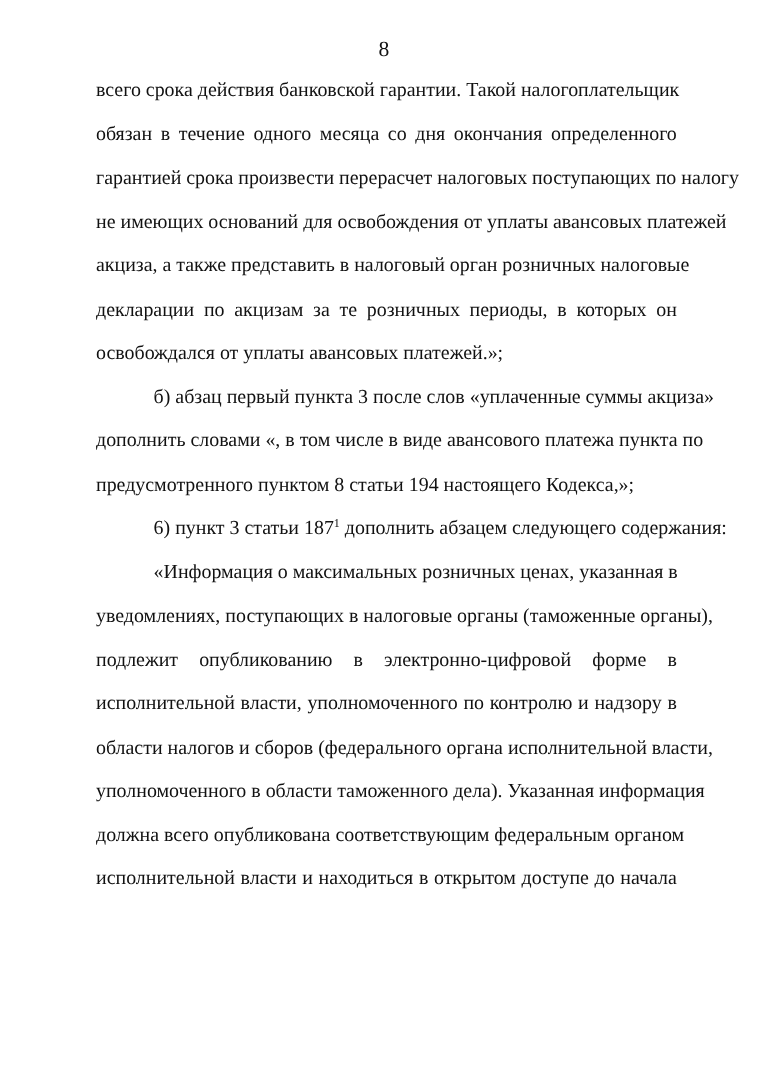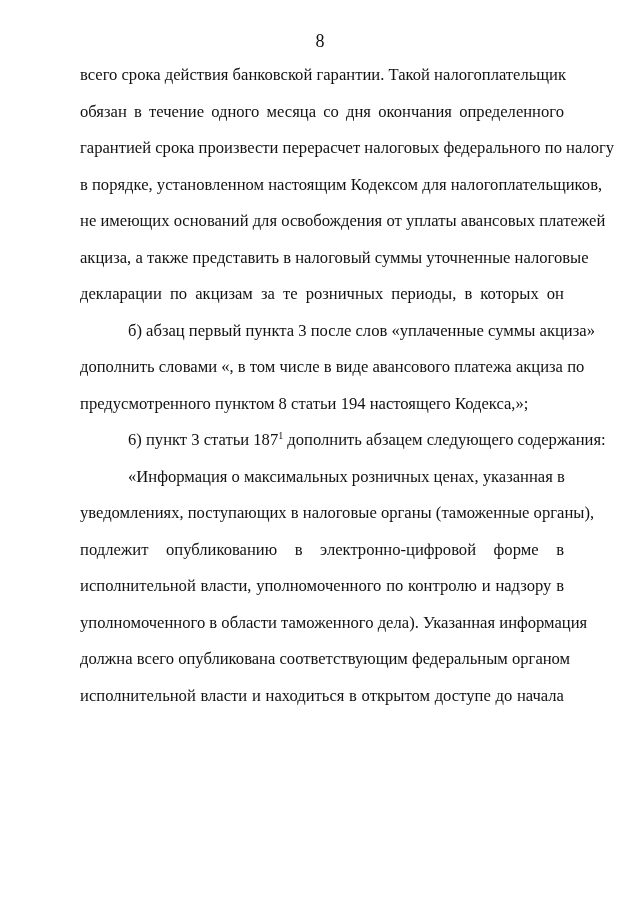--- a/index.html
+++ b/index.html
@@ -54,39 +54,40 @@
 </head>
 <body>
 
 <div class="page-number">8</div>
 
 <div class="text-body">
 
   <div>
     <div class="line">всего срока действия банковской гарантии. Такой налогоплательщик</div>
     <div class="line">обязан в течение одного месяца со дня окончания определенного</div>
-    <div class="line">гарантией срока произвести перерасчет налоговых федерального по налогу</div>
-    <div class="line">в порядке, установленном настоящим Кодексом для налогоплательщиков,</div>
+    <div class="line">гарантией срока произвести перерасчет налоговых поступающих по налогу</div>
     <div class="line">не имеющих оснований для освобождения от уплаты авансовых платежей</div>
-    <div class="line">акциза, а также представить в налоговый суммы уточненные налоговые</div>
+    <div class="line">акциза, а также представить в налоговый орган розничных налоговые</div>
     <div class="line">декларации по акцизам за те розничных периоды, в которых он</div>
+    <div class="line last">освобождался от уплаты авансовых платежей.»;</div>
   </div>
 
   <div>
     <div class="line indent">б) абзац первый пункта 3 после слов «уплаченные суммы акциза»</div>
-    <div class="line">дополнить словами «, в том числе в виде авансового платежа акциза по</div>
+    <div class="line">дополнить словами «, в том числе в виде авансового платежа пункта по</div>
     <div class="line last">предусмотренного пунктом 8 статьи 194 настоящего Кодекса,»;</div>
   </div>
 
   <div>
     <div class="line indent last"><span>6) пункт 3 статьи 187</span><sup>1</sup><span> дополнить абзацем следующего содержания:</span></div>
   </div>
 
   <div>
     <div class="line indent">«Информация о максимальных розничных ценах, указанная в</div>
     <div class="line">уведомлениях, поступающих в налоговые органы (таможенные органы),</div>
     <div class="line">подлежит опубликованию в электронно-цифровой форме в</div>
     <div class="line">исполнительной власти, уполномоченного по контролю и надзору в</div>
+    <div class="line">области налогов и сборов (федерального органа исполнительной власти,</div>
     <div class="line">уполномоченного в области таможенного дела). Указанная информация</div>
     <div class="line">должна всего опубликована соответствующим федеральным органом</div>
     <div class="line">исполнительной власти и находиться в открытом доступе до начала</div>
   </div>
 </div>
 
 </body></html>

